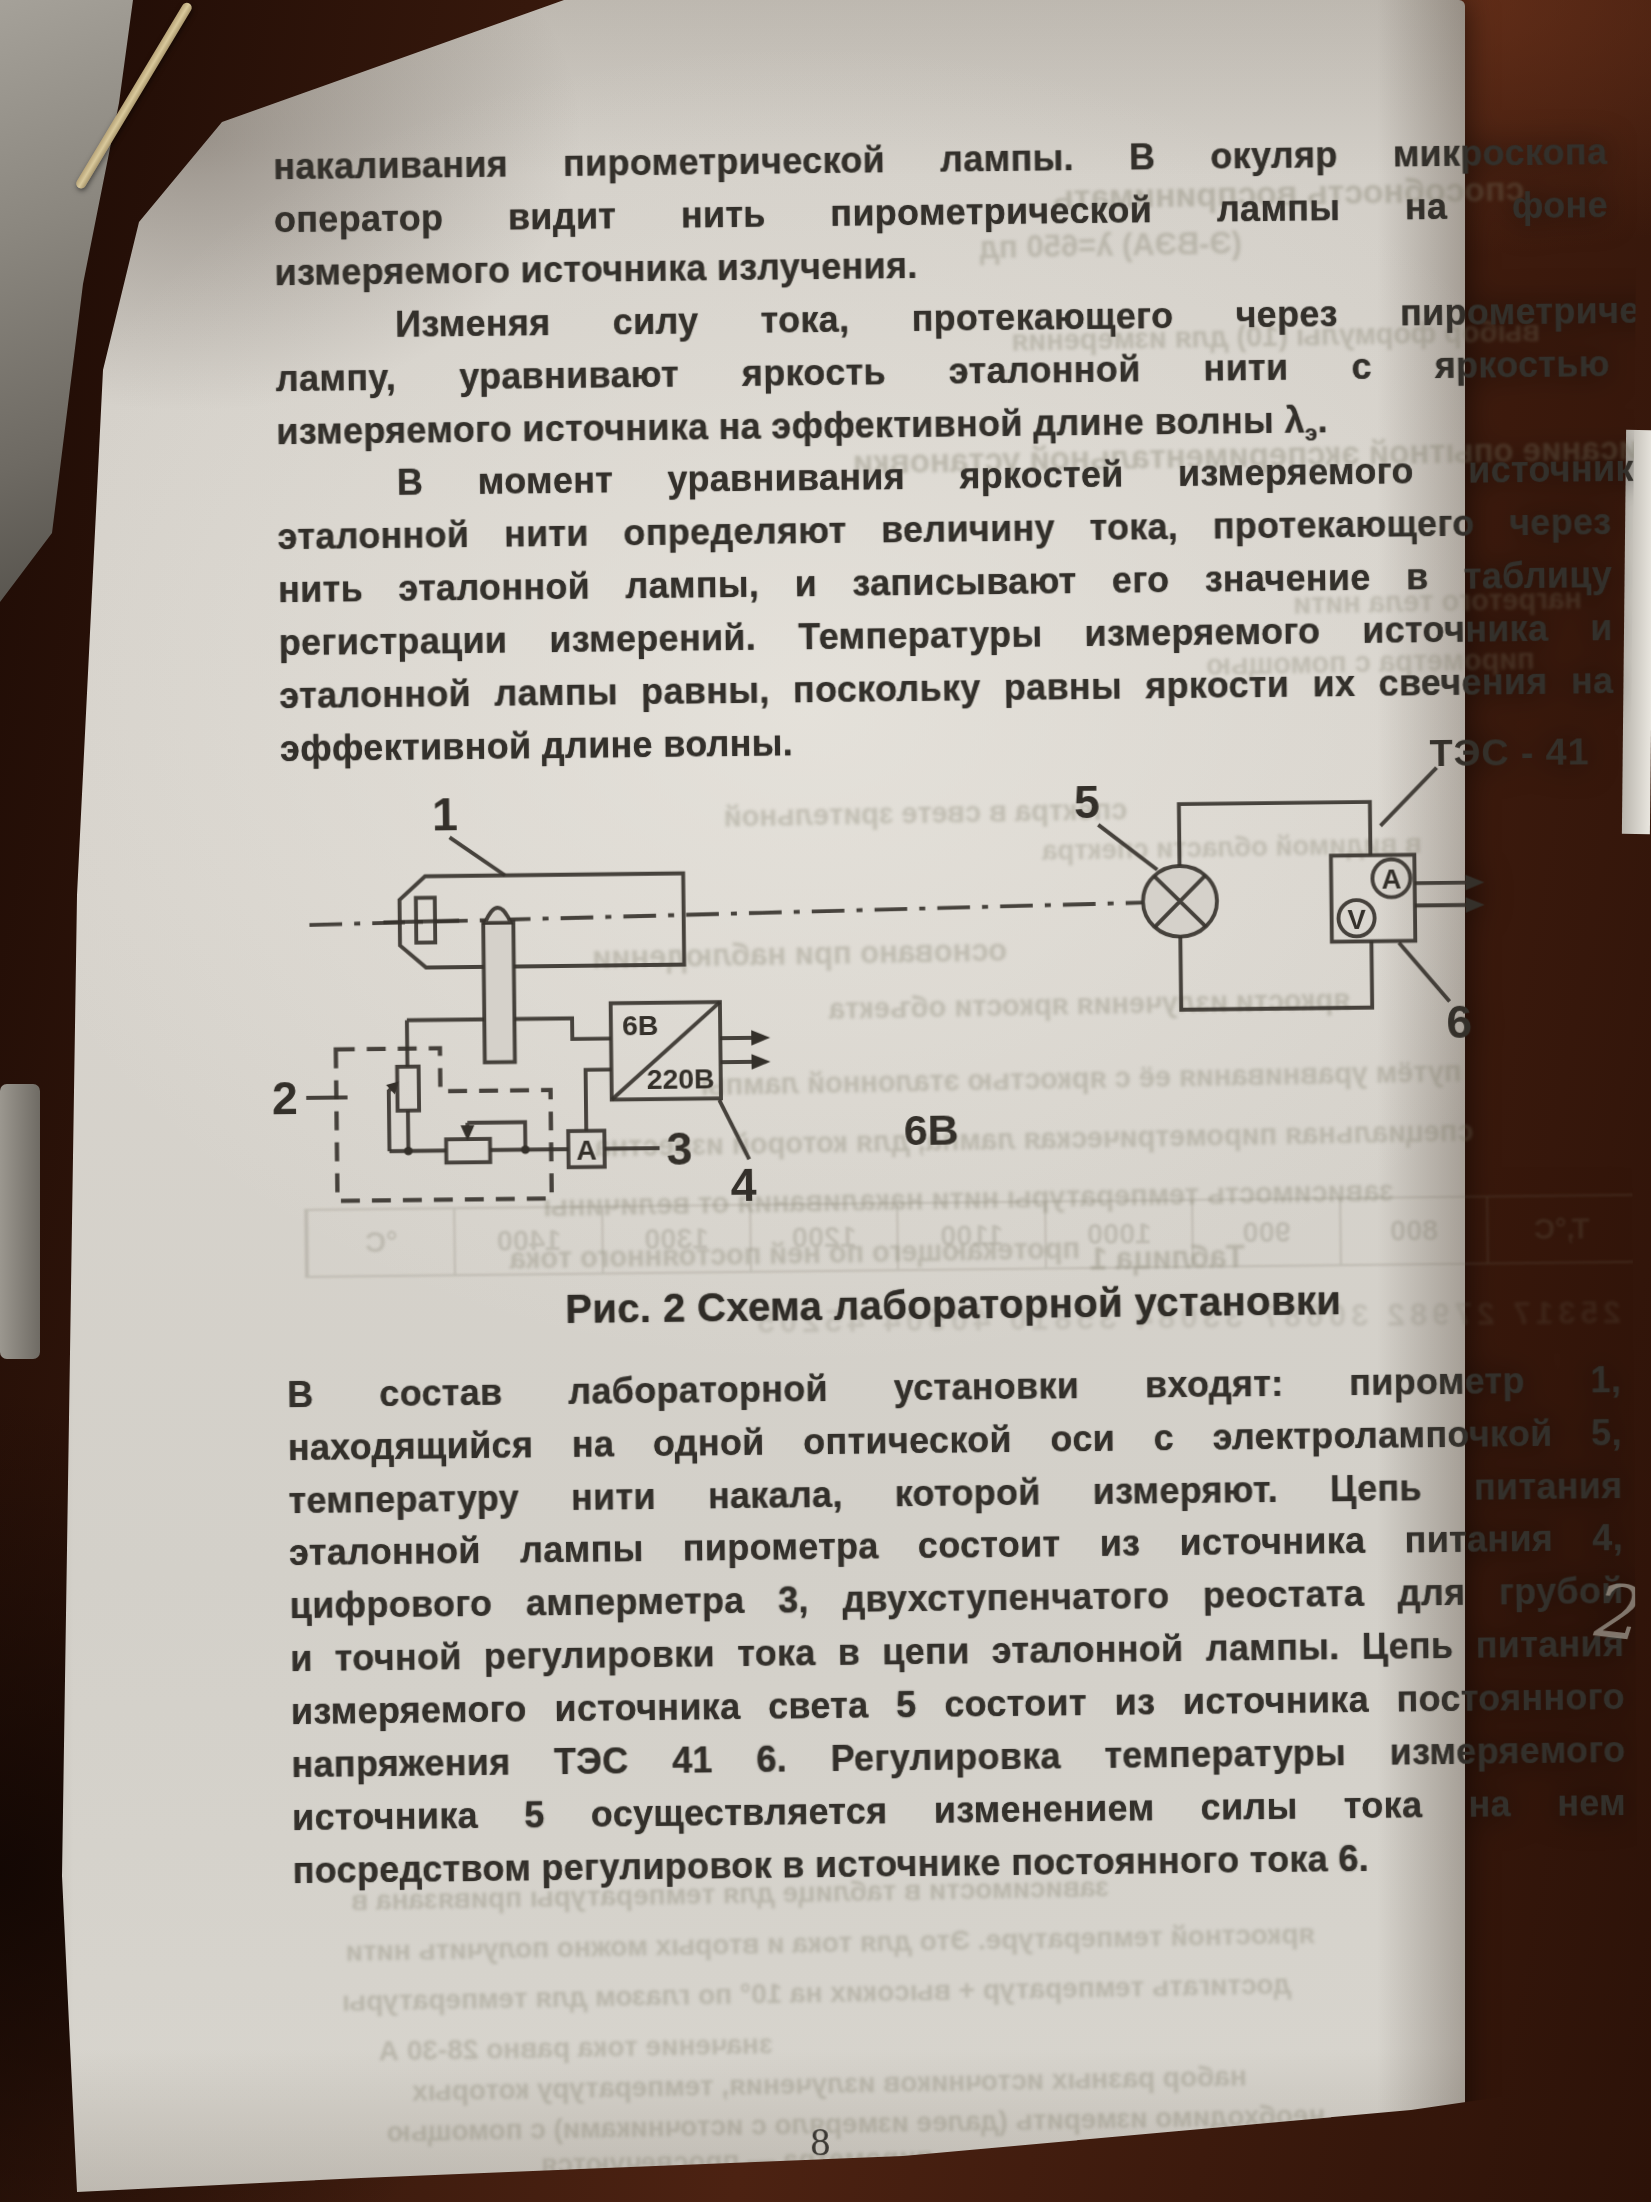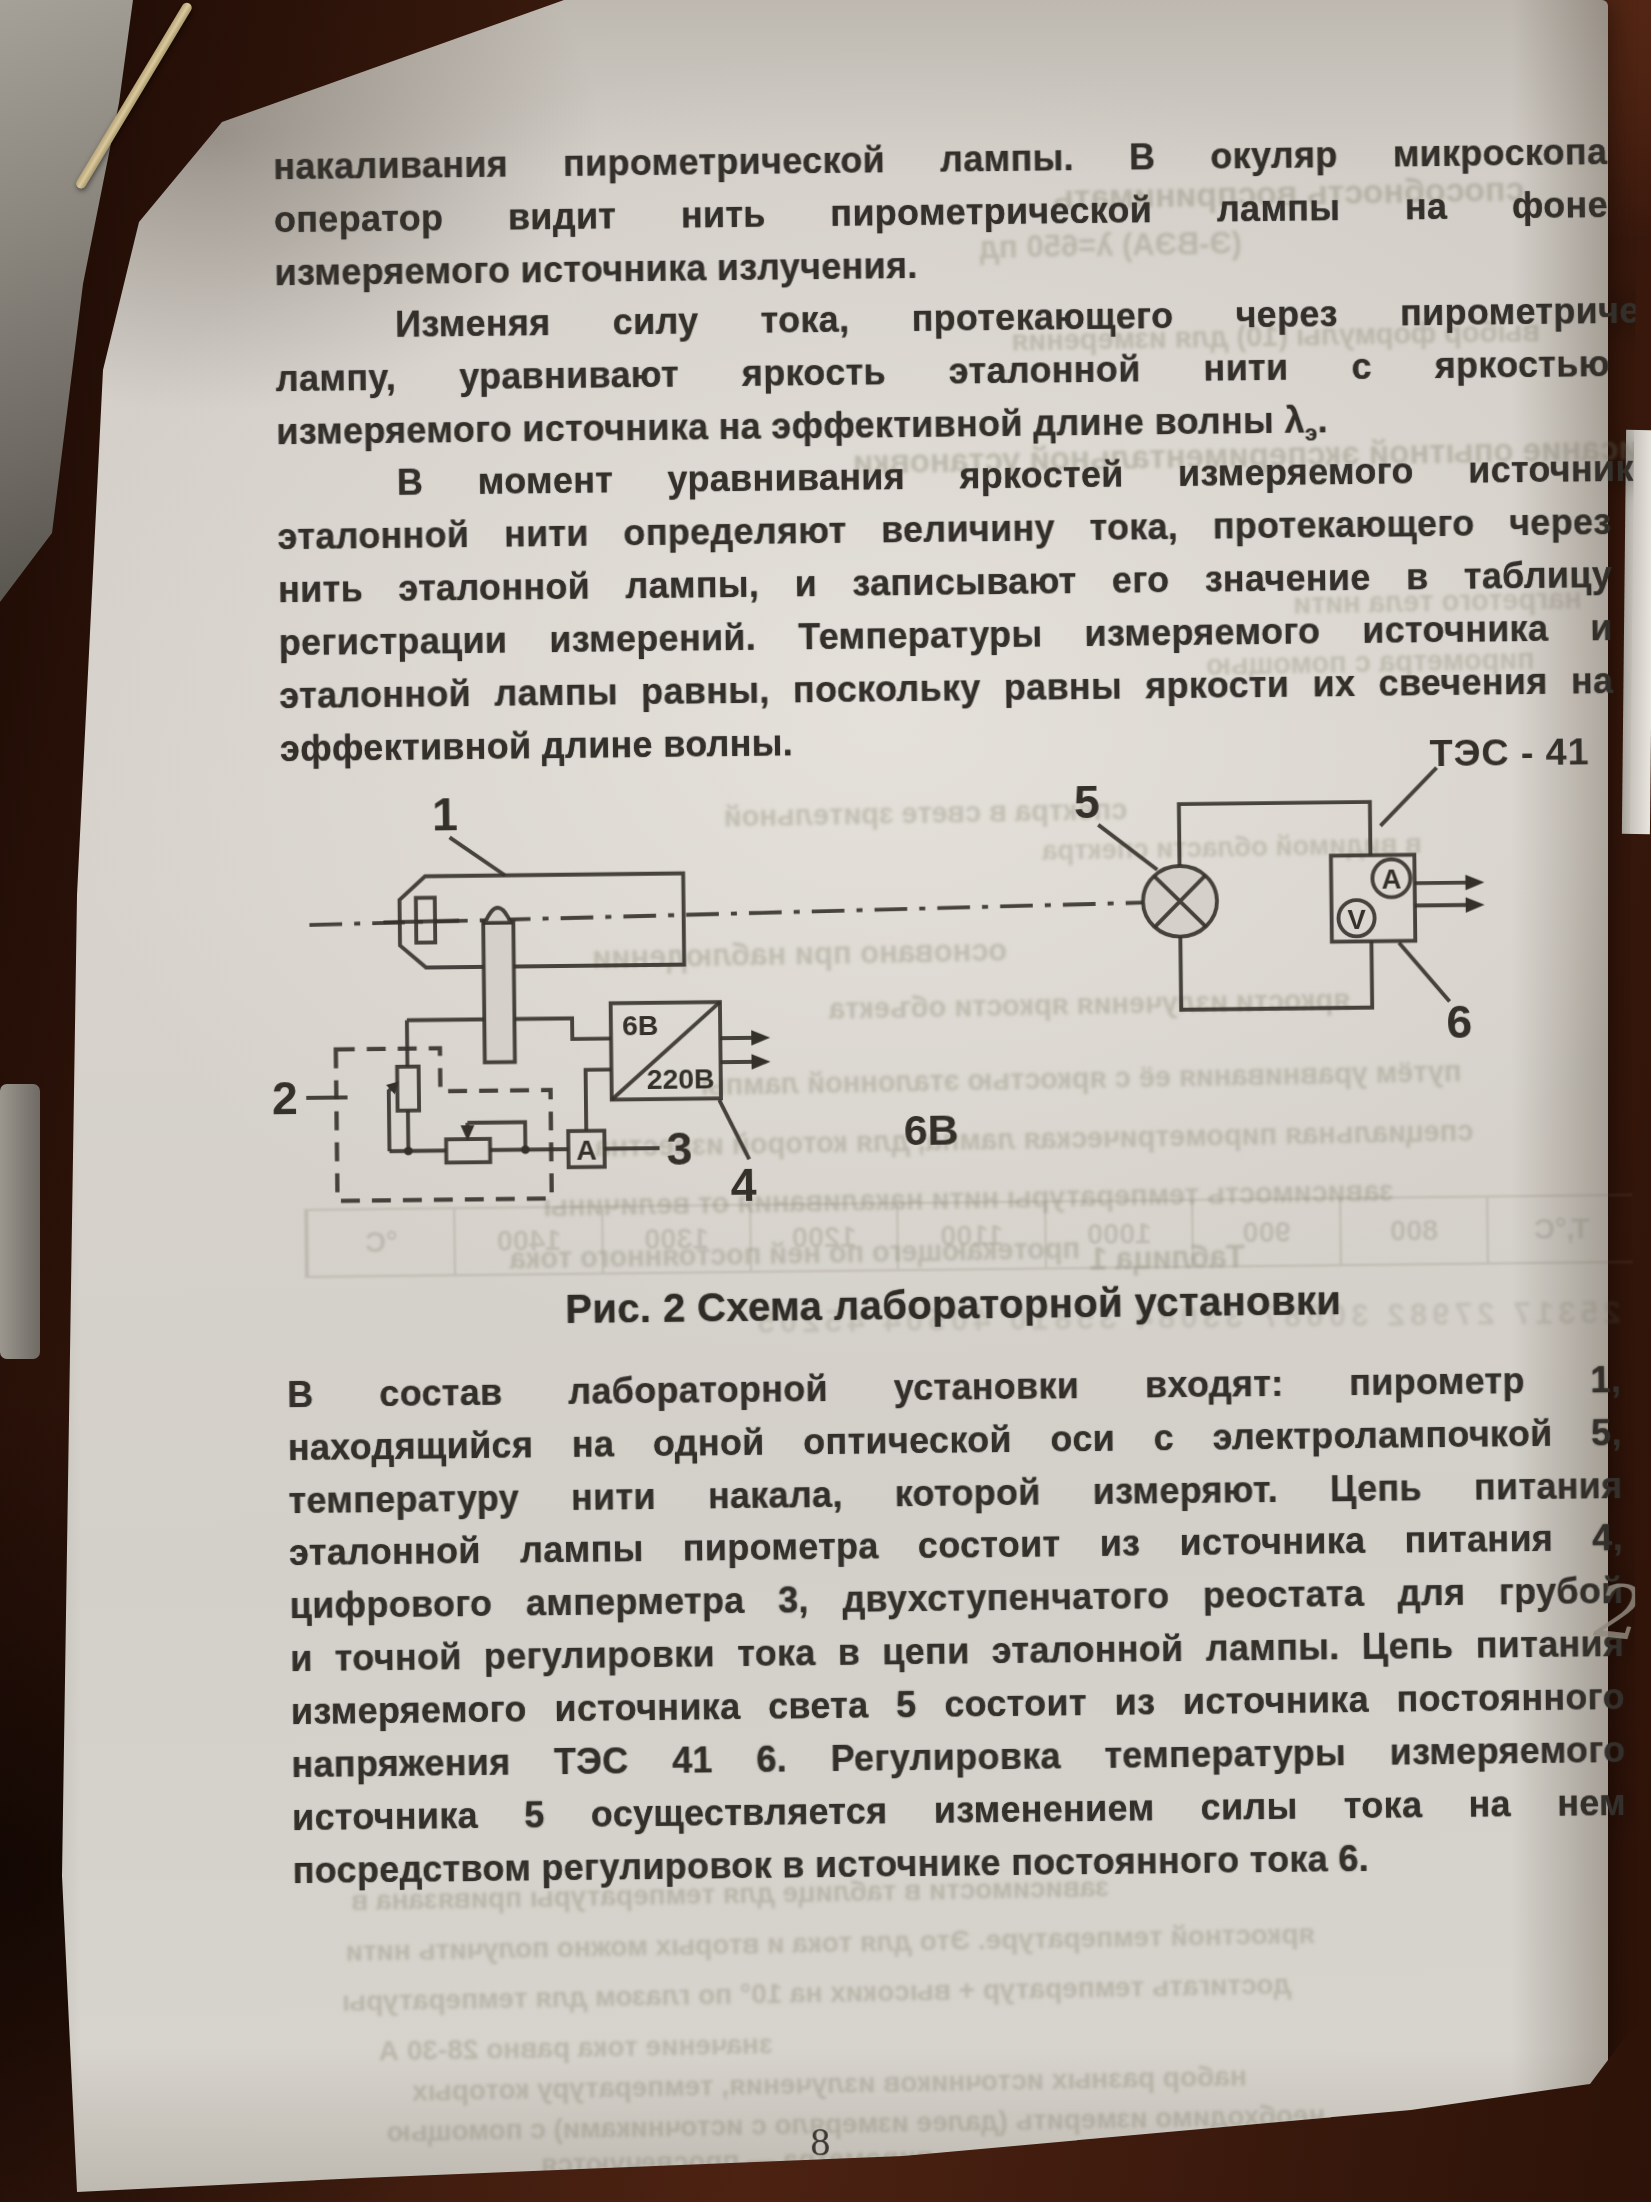--- a/index.html
+++ b/index.html
@@ -13,21 +13,21 @@
   .grey-object{position:absolute;left:0;top:0;width:146px;height:619px;
     clip-path:polygon(0 0,133px 0,119px 103px,83px 284px,52px 533px,0 602px);
     background:linear-gradient(160deg,#a5a199 0%,#8b877f 35%,#6e6a63 70%,#4f4c46 100%);}
   .grey-object2{position:absolute;left:0;top:1084px;width:40px;height:275px;
     background:linear-gradient(90deg,#9b978f,#6f6b64);border-radius:6.9px;}
   .cable{position:absolute;left:129px;top:-12px;width:9.5px;height:215px;border-radius:5.2px;
     transform:rotate(31deg);background:linear-gradient(90deg,#b7a377,#d9c99c,#a8966c);
     box-shadow:1.7px 1.7px 5.2px rgba(0,0,0,.5);}
   .sliver{position:absolute;left:1624px;top:430px;width:27.5px;height:404px;
     background:linear-gradient(90deg,#b9b5ad,#e9e6df);transform:rotate(.6deg);}
-  .paper{position:absolute;left:0;top:0;width:1608px;height:2203px;
+  .paper{position:absolute;left:0;top:0;width:1465px;height:2203px;
     clip-path:polygon(222px 122px,564px 0px,1639px 0px,1634px 447px,1630px 826px,1638px 2020px,1590px 2084px,1411px 2110px,903px 2156px,361px 2178px,77px 2192px,62px 1876px,77px 895px,103px 370px,139px 222px);
     background-color:#d5d1ca;
     background-image:
       radial-gradient(1205px 946px at 55% 32%, rgba(236,233,226,.65), transparent 70%),
       radial-gradient(602px 430px at 13% 6%, rgba(62,50,40,.38), transparent 65%),
       linear-gradient(to right, rgba(70,58,46,.30) 0%, rgba(70,58,46,0) 5%),
       linear-gradient(to left, rgba(75,62,50,.34) 0%, rgba(75,62,50,0) 6%),
       linear-gradient(to top, rgba(90,78,64,.22) 0%, rgba(90,78,64,0) 7%),
       linear-gradient(to bottom, rgba(95,84,70,.18) 0%, rgba(95,84,70,0) 8%),
       linear-gradient(178deg,#d2cec7 0%,#d7d3cc 40%,#d3d0c9 70%,#d8d5ce 100%);

